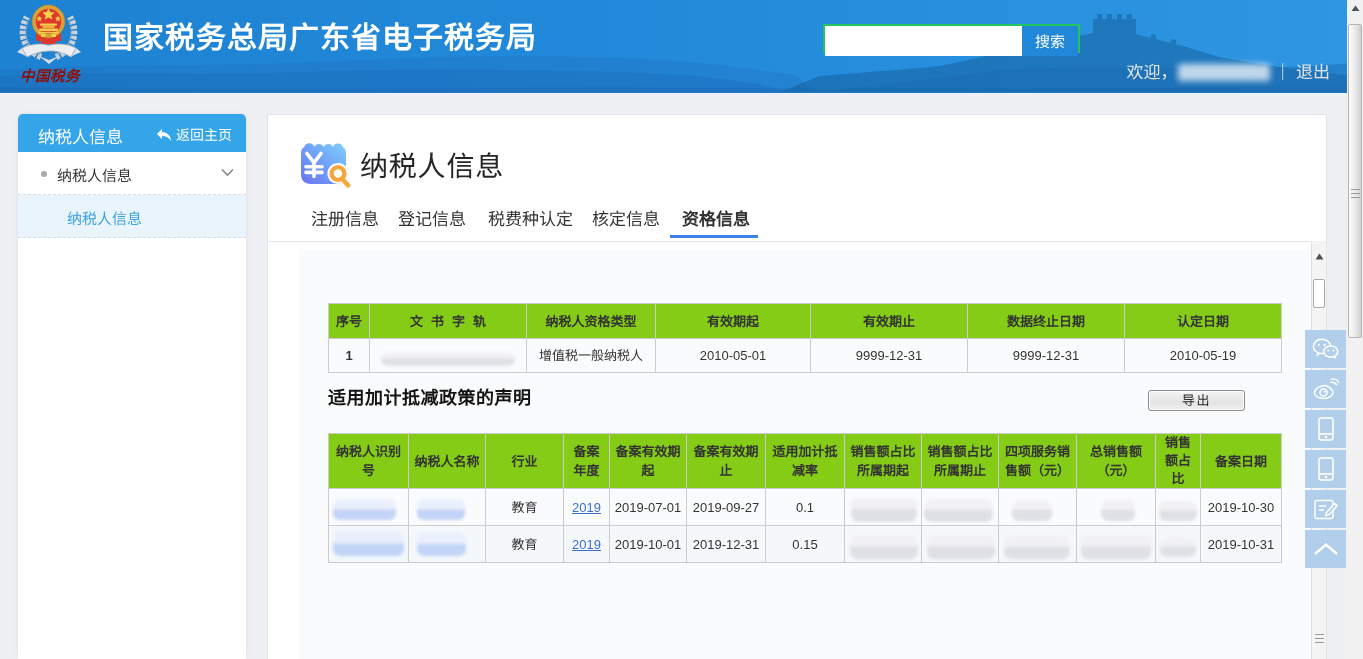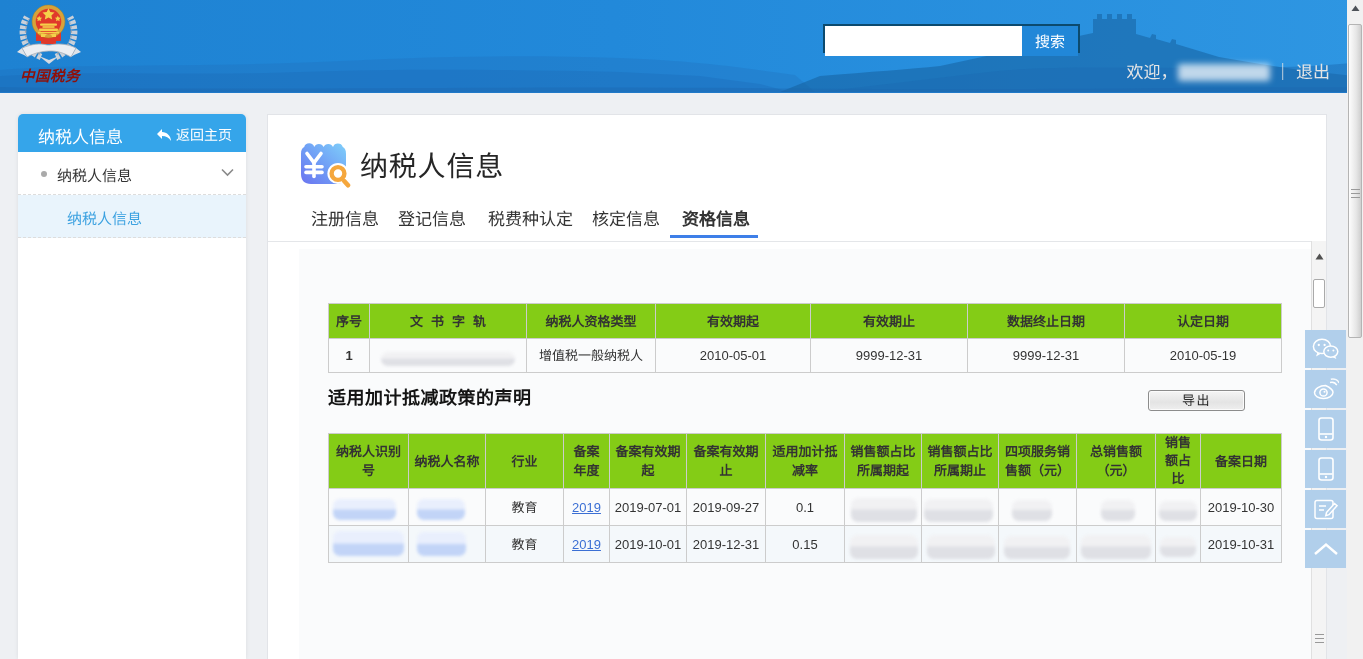--- a/index.html
+++ b/index.html
@@ -6,21 +6,21 @@
   * { margin:0; padding:0; box-sizing:border-box; }
   html,body { width:1363px; height:659px; overflow:hidden; }
   body { font-family:"Liberation Sans",sans-serif; background:#eef0f3; position:relative; }
 
   
   #hdr { position:absolute; left:0; top:0; width:1363px; height:93px; overflow:hidden; background:#2079c8; }
   #hdr svg.bg { position:absolute; left:0; top:0; }
   #hdrtitle { position:absolute; left:103px; top:13px; font-size:30px; font-weight:bold;
               color:#fff; letter-spacing:1px; white-space:nowrap; }
   #search { position:absolute; left:823px; top:24px; width:257px; height:29px;
-            border:2px solid #0c4a6e; }
+            border:2px solid #22c55e; }
   #search input { position:absolute; left:0; top:0; width:197px; height:30px; border:0;
                   outline:none; background:#fff; font-size:15px; padding:0 8px; }
   #search .btn { position:absolute; left:197px; top:0; width:56px; height:30px;
                  color:#fff; font-size:15px; text-align:center; line-height:31px; background:#2187d8; }
   #welcome { position:absolute; right:33px; top:31px; color:#e5e5e5; font-size:17px; white-space:nowrap;margin-top:27px; }
   #userblur { display:inline-block; width:92px; height:17px; vertical-align:-3px;
               background:rgba(255,255,255,0.72); filter:blur(3px); border-radius:2px; }
 
   
   #side { position:absolute; left:18px; top:114px; width:228px; height:545px;
@@ -135,20 +135,21 @@
       <rect x="24" y="31.8" width="21" height="1.6"></rect>
       <path d="M27,34 h15 v3 h-4 a3.5,3 0 0 0 -7,0 h-4 Z"></path>
     </g>
 
     <path d="M8,48 C18,44 26,43 33,45 L36,45 C44,43 54,44 62,48 L57,57 C48,52 42,51 37,51 C31,51 22,52 13,57 Z" fill="#eceef2"></path>
     <path d="M8,48 L3,52 L10,55 L13,57 Z M62,48 L67,52 L60,55 L57,57 Z" fill="#dfe3e8"></path>
     <path d="M25,56 L35,64 L45,56 L35,60 Z" fill="#d6dae0"></path>
     <path d="M8,48 C18,44 26,43 33,45 L36,45 C44,43 54,44 62,48 L57,57 C48,52 42,51 37,51 C31,51 22,52 13,57 Z" fill="none" stroke="#a8b0ba" stroke-width="0.8"></path>
     <text x="36" y="81" text-anchor="middle" font-size="14.5" font-weight="bold" font-style="italic" fill="#8f1008" font-family="Liberation Serif,serif" letter-spacing="0.5">中国税务</text>
   </svg>
+  <div id="hdrtitle">国家税务总局广东省电子税务局</div>
   <div id="search">
     <input type="text" style="">
     <div class="btn">搜索</div>
   </div>
   <div id="welcome">欢迎，<span id="userblur"></span>&nbsp;｜&nbsp;退出</div>
 </div>
 
 <div id="side">
   <div id="sidehdr">
     <span class="t1">纳税人信息</span>

